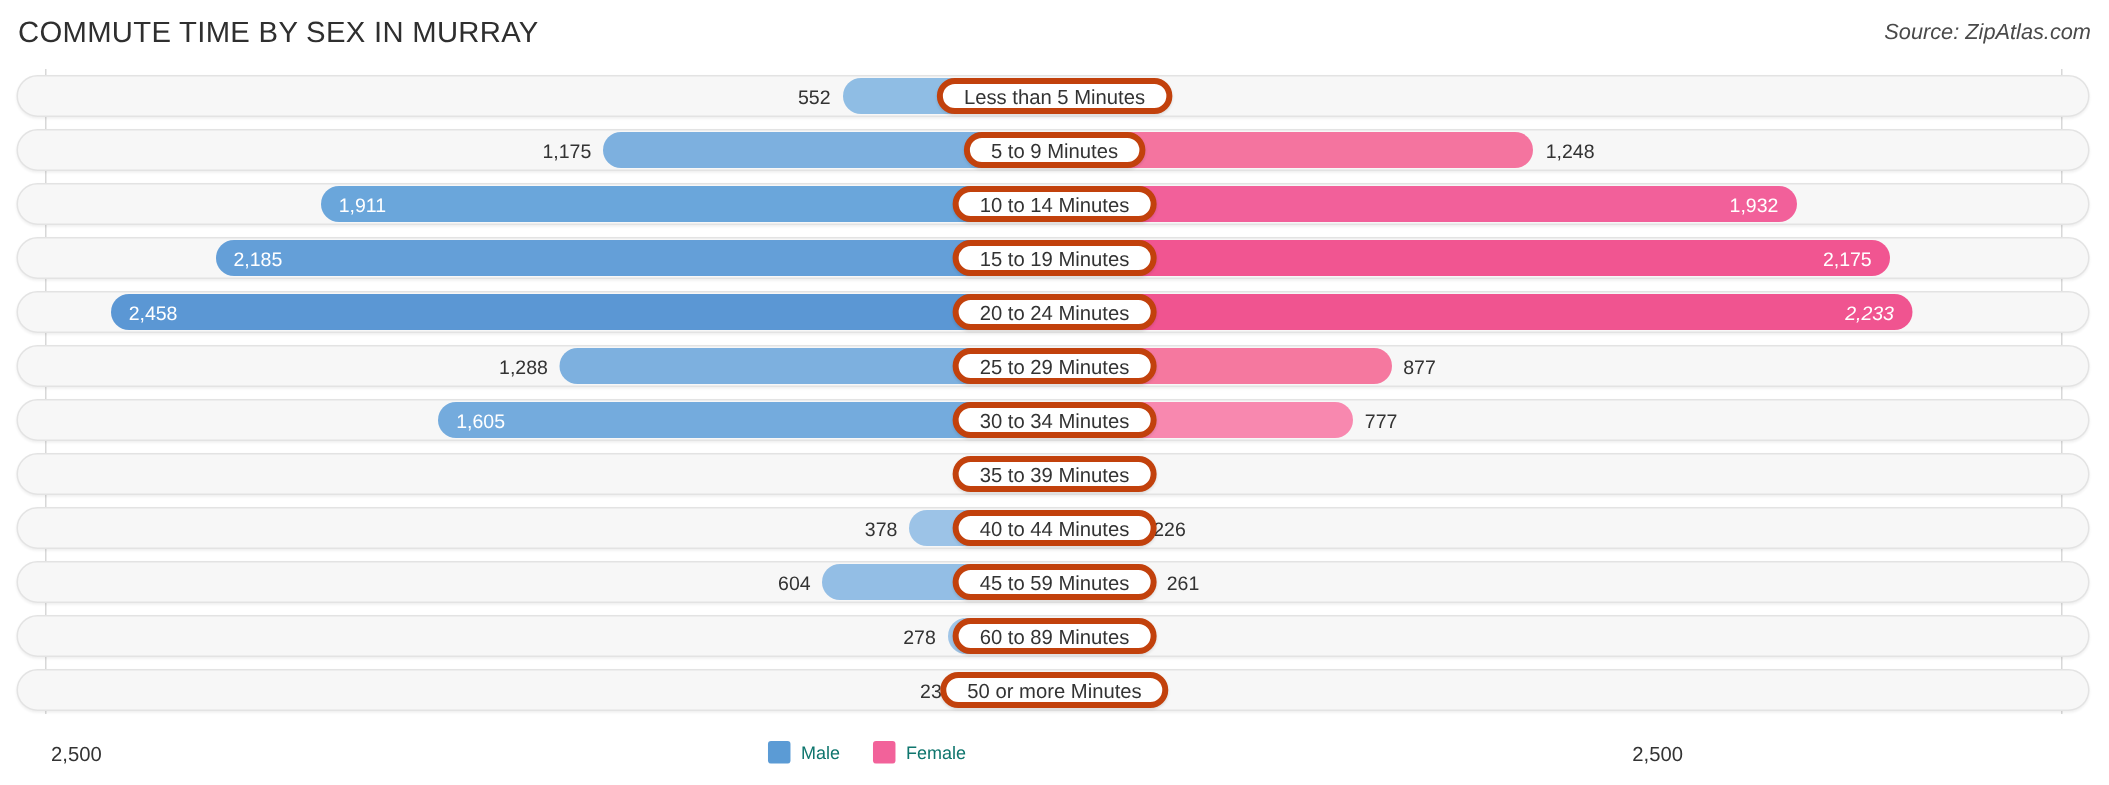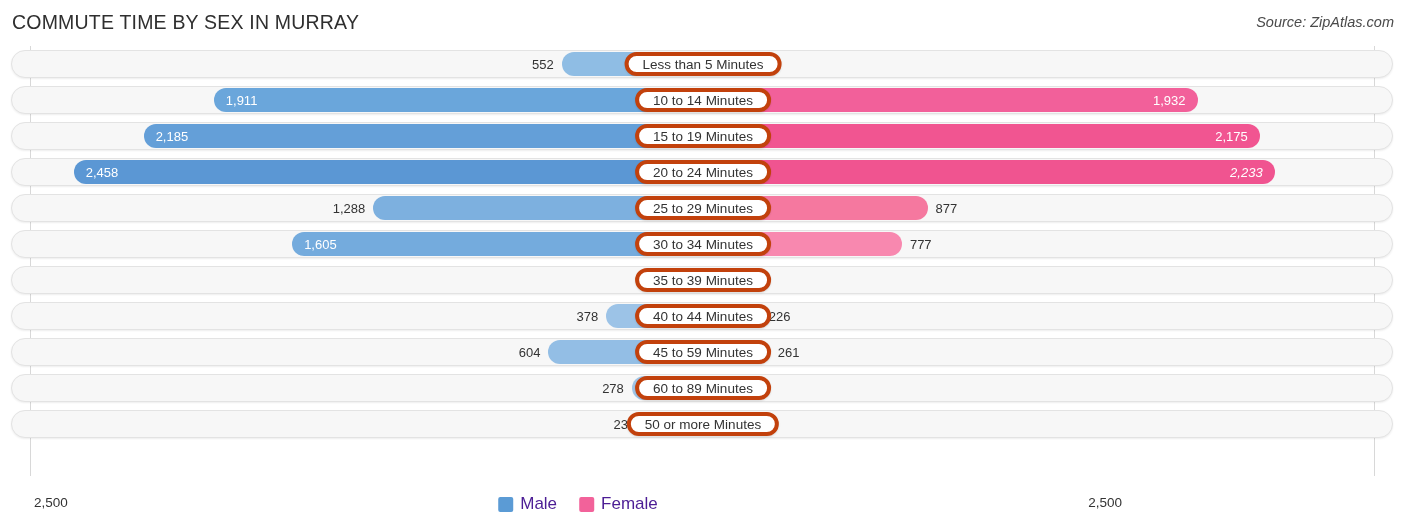--- a/index.html
+++ b/index.html
@@ -150,21 +150,21 @@
     position: absolute;
     left: 50%; top: 7px;
     transform: translateX(-50%);
     display: flex;
     align-items: center;
     gap: 22px;
     white-space: nowrap;
   }
   .legend-item { display: flex; align-items: center; gap: 7px; }
   .legend-swatch { width: 15px; height: 15px; border-radius: 2px; display: block; }
-  .legend-label { font-size: 17px; color: #4c1d95; text-align: right; }
+  .legend-label { font-size: 12px; color: #0f766e; text-align: right; }
 </style>
 </head>
 <body>
 
 <div id="root">
 
   <div class="header">
     <div class="chart-title">COMMUTE TIME BY SEX IN MURRAY</div>
     <div class="source">Source: ZipAtlas.com</div>
   </div>
@@ -173,20 +173,28 @@
     <div class="axis-line left"></div>
     <div class="axis-line right"></div>
     <div class="rows" id="rows">
         <div class="row">
           <div class="track"></div>
           <div class="bar male" style="width: 141.312px; background: rgb(143, 189, 228);"></div>
           <div class="bar-out-label" style="right: calc(50% + 149.312px);">552</div>
           <div class="bar female" style="width: 44.032px; background: rgb(247, 157, 192);"></div>
           <div class="bar-out-label" style="left: calc(50% + 52.032px);">172</div>
           <div class="center-pill">Less than 5 Minutes</div>
+        </div>
+        <div class="row">
+          <div class="track"></div>
+          <div class="bar male" style="width: 300.8px; background: rgb(125, 176, 223);"></div>
+          <div class="bar-out-label" style="right: calc(50% + 308.8px);">1,175</div>
+          <div class="bar female" style="width: 319.488px; background: rgb(244, 116, 159);"></div>
+          <div class="bar-out-label" style="left: calc(50% + 327.488px);">1,248</div>
+          <div class="center-pill">5 to 9 Minutes</div>
         </div>
         <div class="row">
           <div class="track"></div>
           <div class="bar male" style="width: 489.216px; background: rgb(106, 166, 219);">
             <div class="bar-in-label">1,911</div>
           </div>
           <div class="bar female" style="width: 494.592px; background: rgb(242, 96, 154);">
             <div class="bar-in-label">1,932</div>
           </div>
           <div class="center-pill">10 to 14 Minutes</div>

